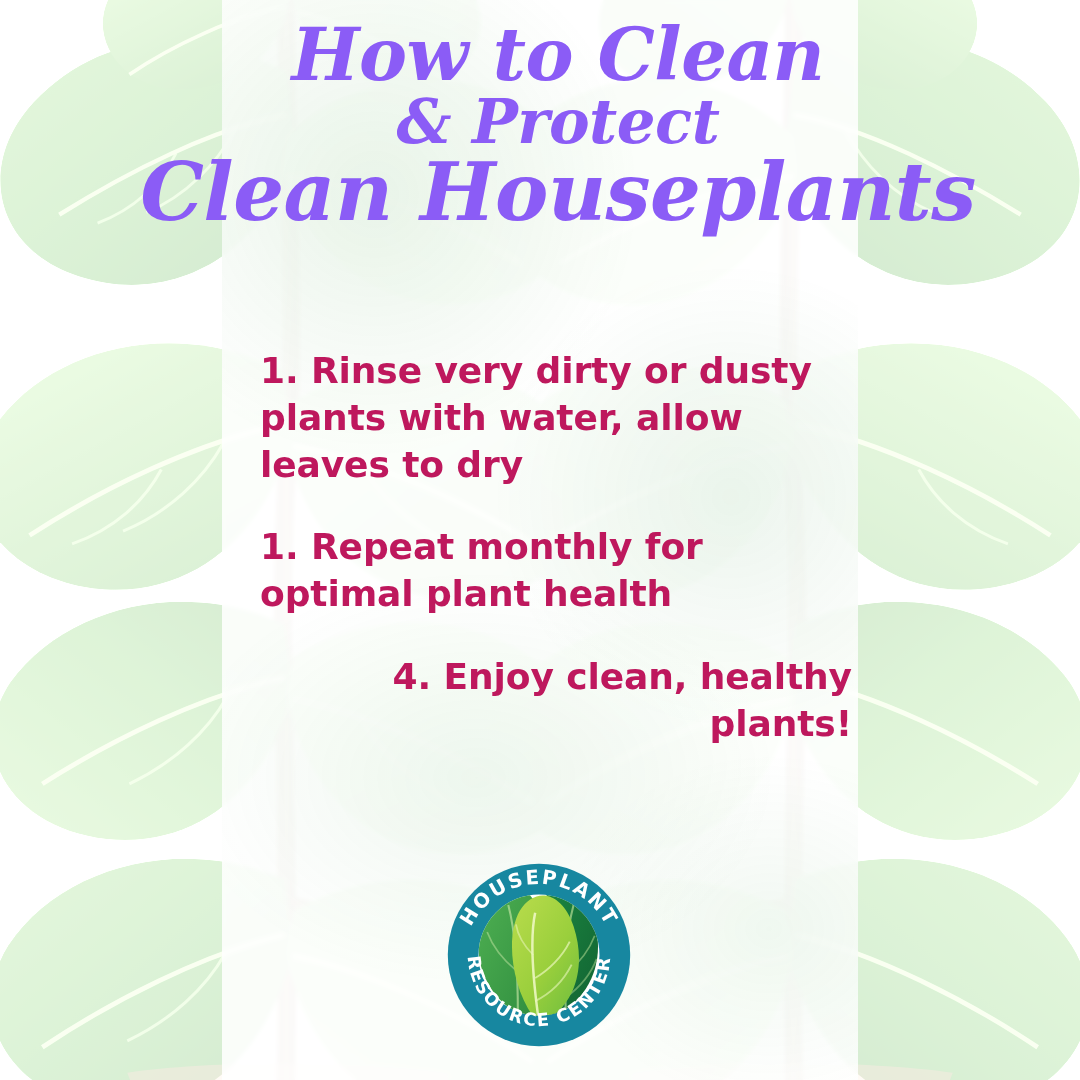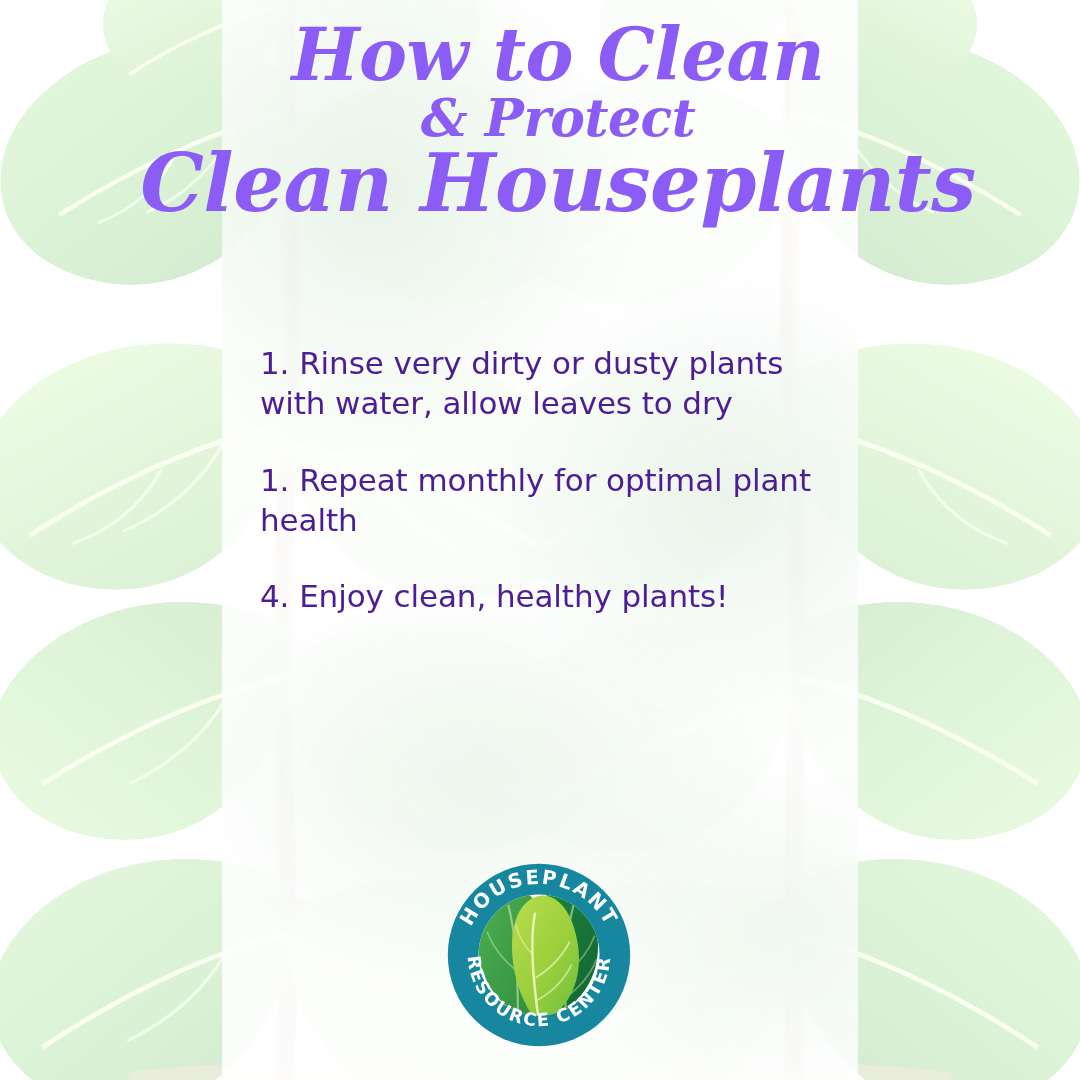--- a/index.html
+++ b/index.html
@@ -69,41 +69,41 @@
     color: #8b5cf6;
     font-family: "DejaVu Serif", serif;
     font-weight: bold;
     font-style: italic;
     line-height: 0.96;
     letter-spacing: -0.5px;
     z-index: 3;
     margin-left: 36px;
   }
   .headline .l1 { display:block; font-size: 72px; }
-  .headline .l2 { display:block; font-size: 52px; margin-top: 4px; }
+  .headline .l2 { display:block; font-size: 61px; margin-top: 4px; }
   .headline .l3 { display:block; font-size: 80px; margin-top: 2px; }
 
   
   .steps {
     position: absolute;
     left: 260px;
     top: 312px;
     width: 592px;
     z-index: 3;
   }
   .step {
-    color: #4c1d95;
+    color: #be185d;
     font-family: "DejaVu Sans", sans-serif;
-    font-weight: normal;
-    font-size: 31px;
+    font-weight: bold;
+    font-size: 36px;
     line-height: 1.30;
     letter-spacing: -0.1px;
     margin-bottom: 36px;
   }
-  .step:last-child { margin-bottom: 0; }
+  .step:last-child { margin-bottom: 0; text-align: right; }
 
   
   .logo {
     position: absolute;
     left: 443px;
     top: 855px;
     width: 192px;
     height: 200px;
     z-index: 4;
   }

